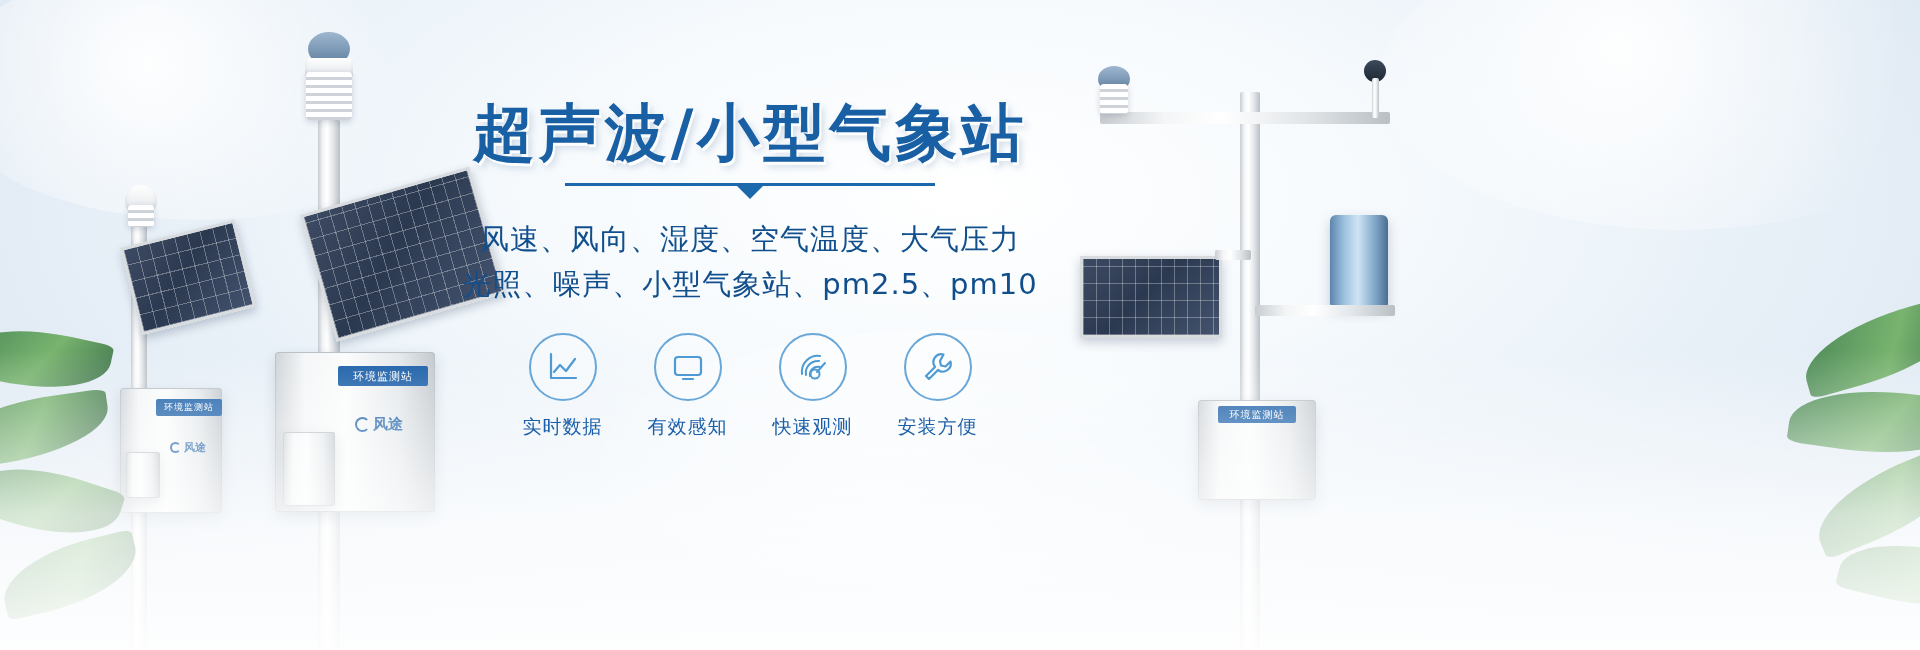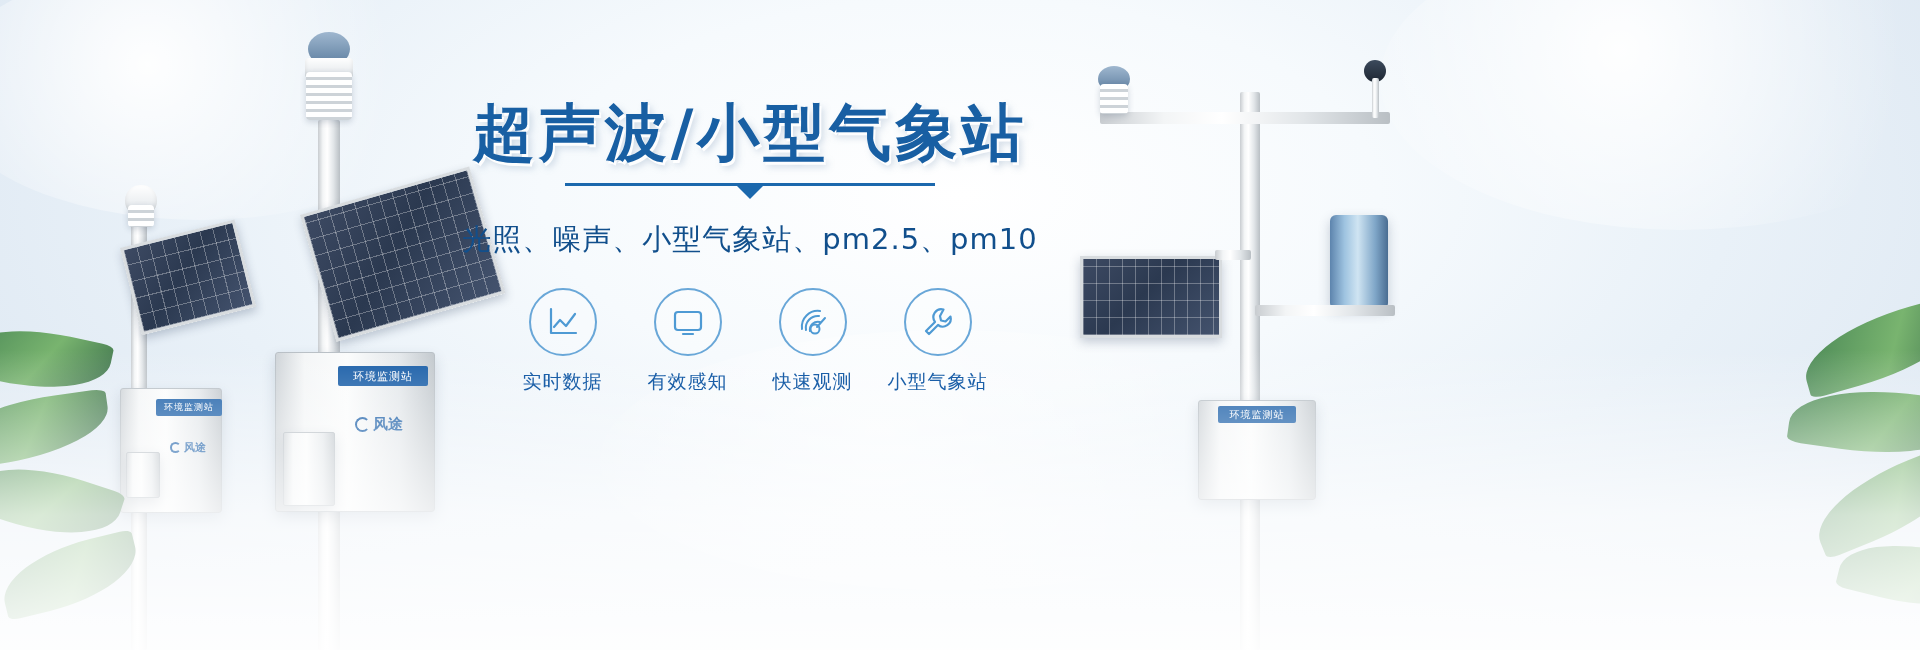--- a/index.html
+++ b/index.html
@@ -242,20 +242,21 @@
 
   <div id="content">
 
     <div id="headline">超声波/小型气象站</div>
 
     <div id="divider">
       <div class="bar"></div>
       <div class="tri"></div>
     </div>
 
+    <div class="sub">风速、风向、湿度、空气温度、大气压力</div>
     <div class="sub">光照、噪声、小型气象站、pm2.5、pm10</div>
 
     <div id="features">
 
       <div class="feature">
         <div class="circle">
           <svg width="34" height="34" viewBox="0 0 34 34" fill="none" stroke="#4e9ad4" stroke-width="2.2" stroke-linecap="round" stroke-linejoin="round">
             <path d="M5 4 L5 28 L30 28"></path>
             <path d="M8 22 L14 15 L20 21 L29 9"></path>
           </svg>
@@ -285,18 +286,18 @@
         </div>
         <div class="flabel">快速观测</div>
       </div>
 
       <div class="feature">
         <div class="circle">
           <svg width="34" height="34" viewBox="0 0 34 34" fill="none" stroke="#4e9ad4" stroke-width="2.2" stroke-linecap="round" stroke-linejoin="round">
             <path d="M22.5 4.5 a8 8 0 0 0 -8.5 12.5 L5 26 l3 3 l9-9 a8 8 0 0 0 12.5 -8.5 l-5 5 l-4.5 -1 l-1 -4.5 z"></path>
           </svg>
         </div>
-        <div class="flabel">小型气象站</div>
+        <div class="flabel">安装方便</div>
       </div>
 
     </div>
   </div>
 </div>
 
 </body></html>

